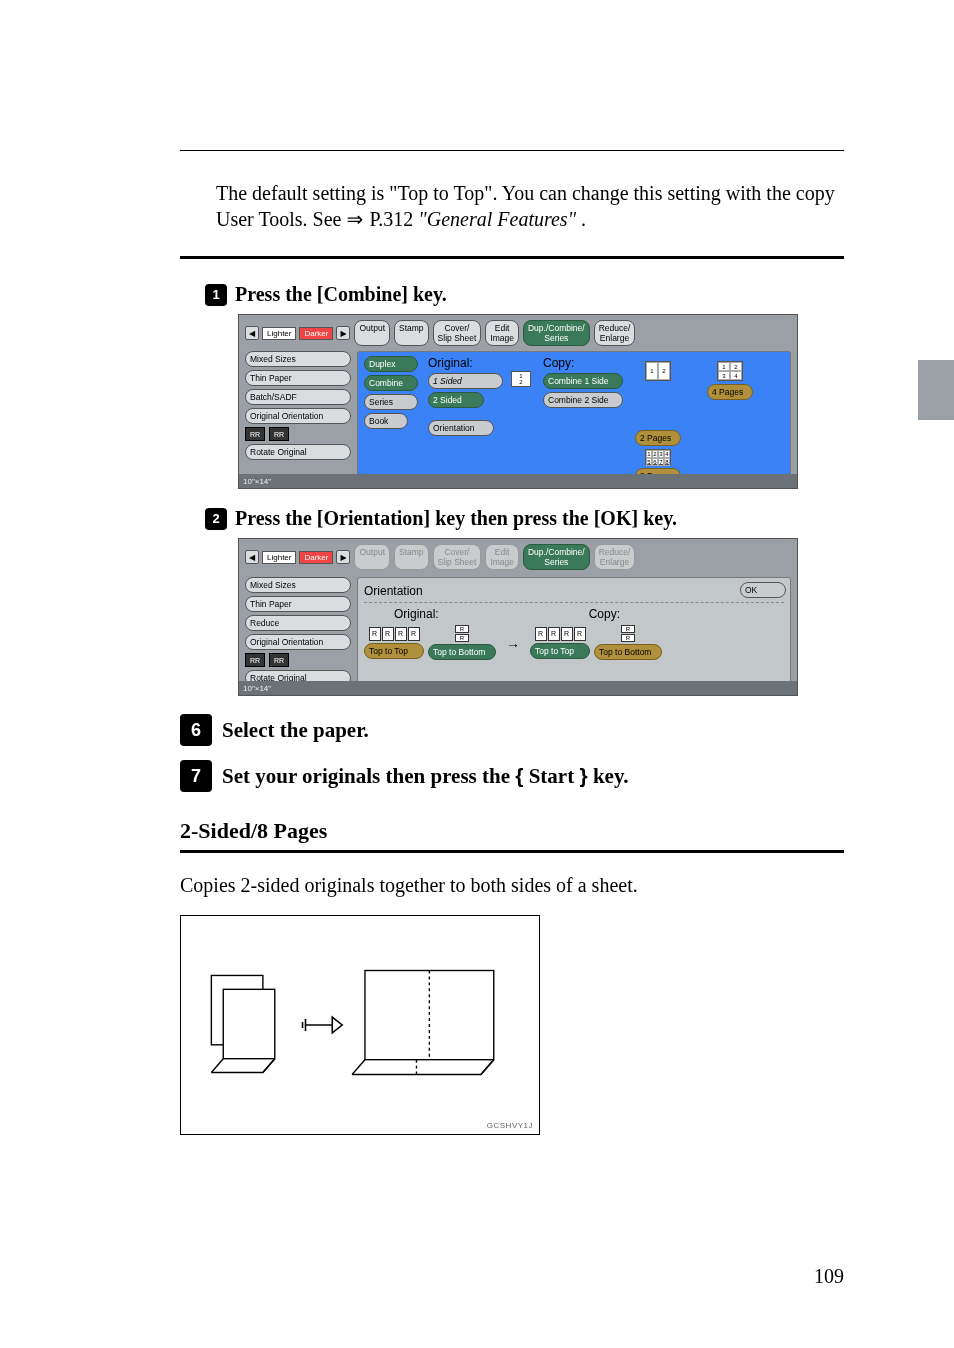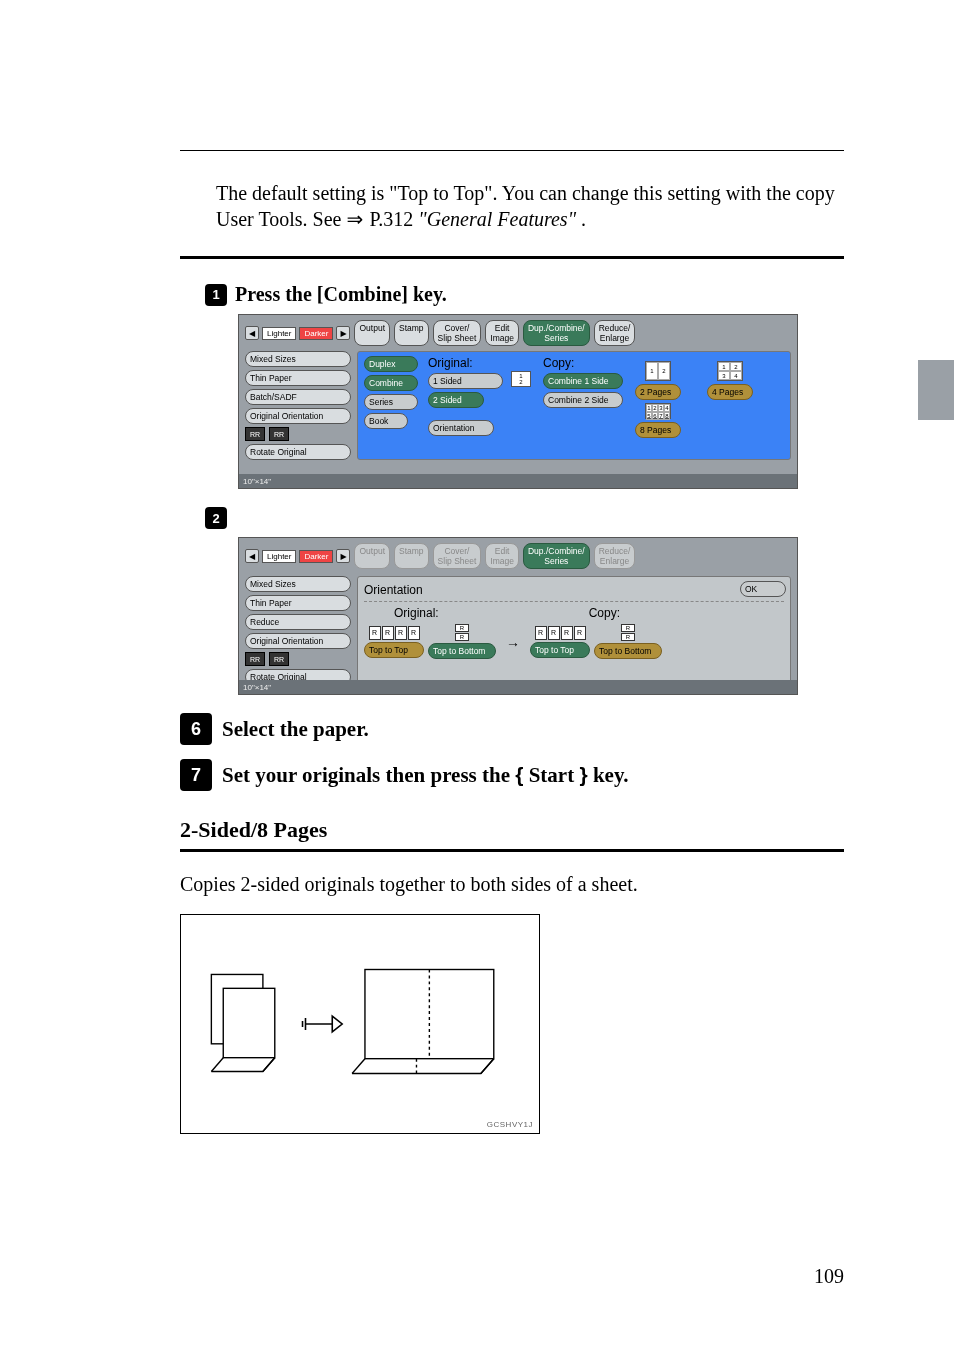--- a/index.html
+++ b/index.html
@@ -128,41 +128,41 @@
       <div class="ss-main">
         <div class="ss-row" style="align-items: flex-start;">
           <div class="ss-col">
             <div class="ss-btn sel" style="width:54px;">Duplex</div>
             <div class="ss-btn sel" style="width:54px;">Combine</div>
             <div class="ss-btn plain" style="width:54px;">Series</div>
             <div class="ss-btn plain" style="width:44px;">Book</div>
           </div>
           <div class="ss-col" style="margin-left:4px;">
             <div class="ss-label">Original:</div>
-            <div class="ss-btn plain" style="width:75px;">1 Sided</div>
+            <div class="ss-btn plain" style="width:75px;font-style:italic;">1 Sided</div>
             <div class="ss-btn sel" style="width:56px;">2 Sided</div>
             <div class="small-gap"></div>
             <div class="ss-btn plain" style="width:66px;">Orientation</div>
           </div>
           <div class="ss-col" style="margin-left:2px; align-items:center;">
             <div style="height:12px;"></div>
             <div class="ss-tinypage">1<br>2</div>
           </div>
           <div class="ss-col" style="margin-left:6px;">
             <div class="ss-label">Copy:</div>
             <div class="ss-btn sel" style="width:80px;">Combine 1 Side</div>
             <div class="ss-btn plain" style="width:80px;">Combine 2 Side</div>
           </div>
           <div class="ss-col" style="margin-left:6px; align-items:center;">
             <div style="height:2px;"></div>
             <div class="ss-pagegrid">
                 <div>1</div>
                 <div>2</div>
               </div>
-            <div class="ss-btn gold" style="width:46px;">2 Pages</div>
+            <div class="ss-btn gold" style="width:46px;margin-top:46px;">2 Pages</div>
             <div class="ss-pagegrid eight" style="height:16px;">
                 <div>1</div>
                 <div>2</div>
                 <div>3</div>
                 <div>4</div>
                 <div>5</div>
                 <div>6</div>
                 <div>7</div>
                 <div>8</div>
               </div>
@@ -181,20 +181,27 @@
         </div>
       </div>
     </div>
     <div class="ss-footer">
       <div class="ss-footer-left">10"×14"</div>
     </div>
   </div>
 
   <div class="step-line">
     <span class="step-icon">2</span>
+    <span class="step-text">
+      <span>Press the </span>
+      <span>[Orientation]</span>
+      <span> key then press the </span>
+      <span>[OK]</span>
+      <span> key.</span>
+    </span>
   </div>
 
   <div class="screenshot small">
     <div class="ss-toolbar">
       <div class="lr-box">
         <div class="lr-btn">◀</div>
         <div class="lr-mid">Lighter</div>
         <div class="lr-mid dark">Darker</div>
         <div class="lr-btn">▶</div>
       </div>

